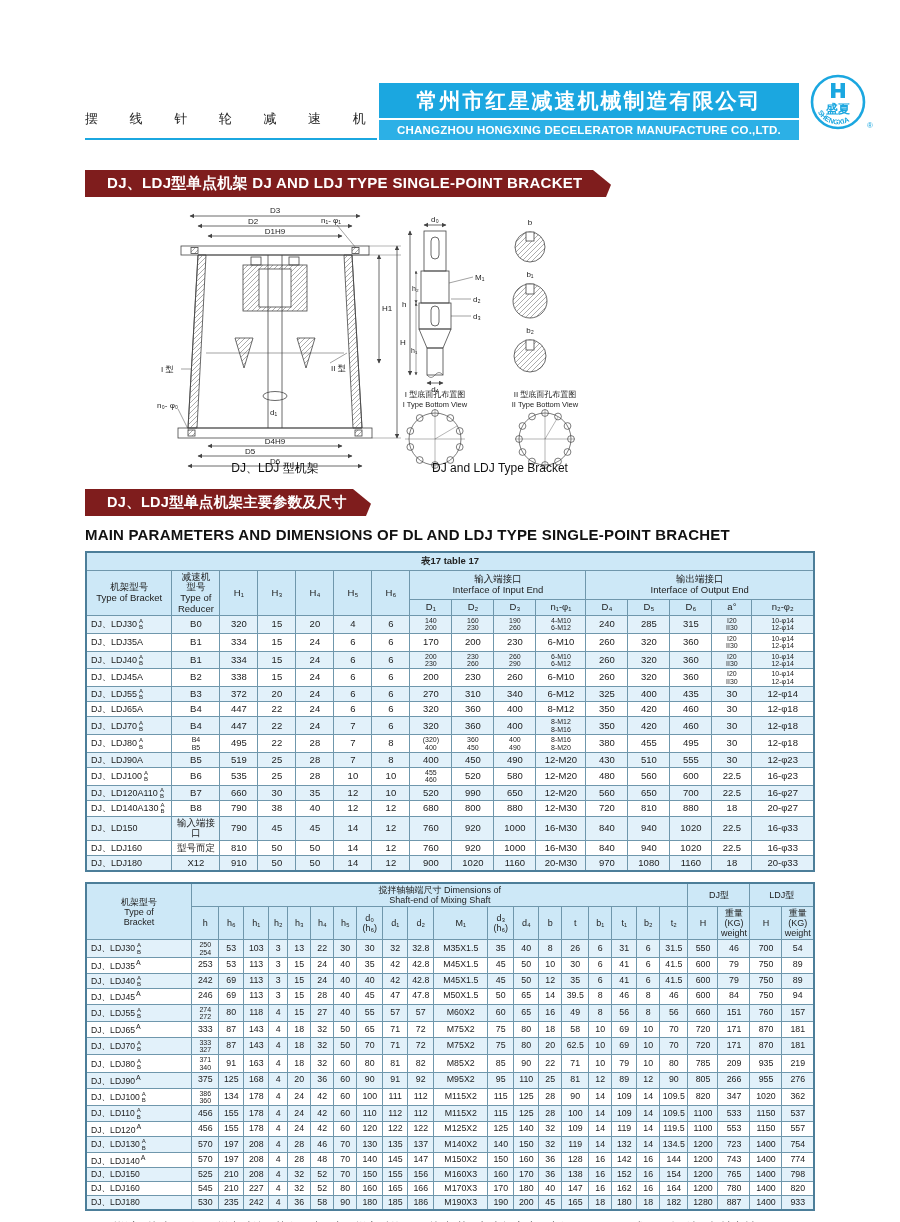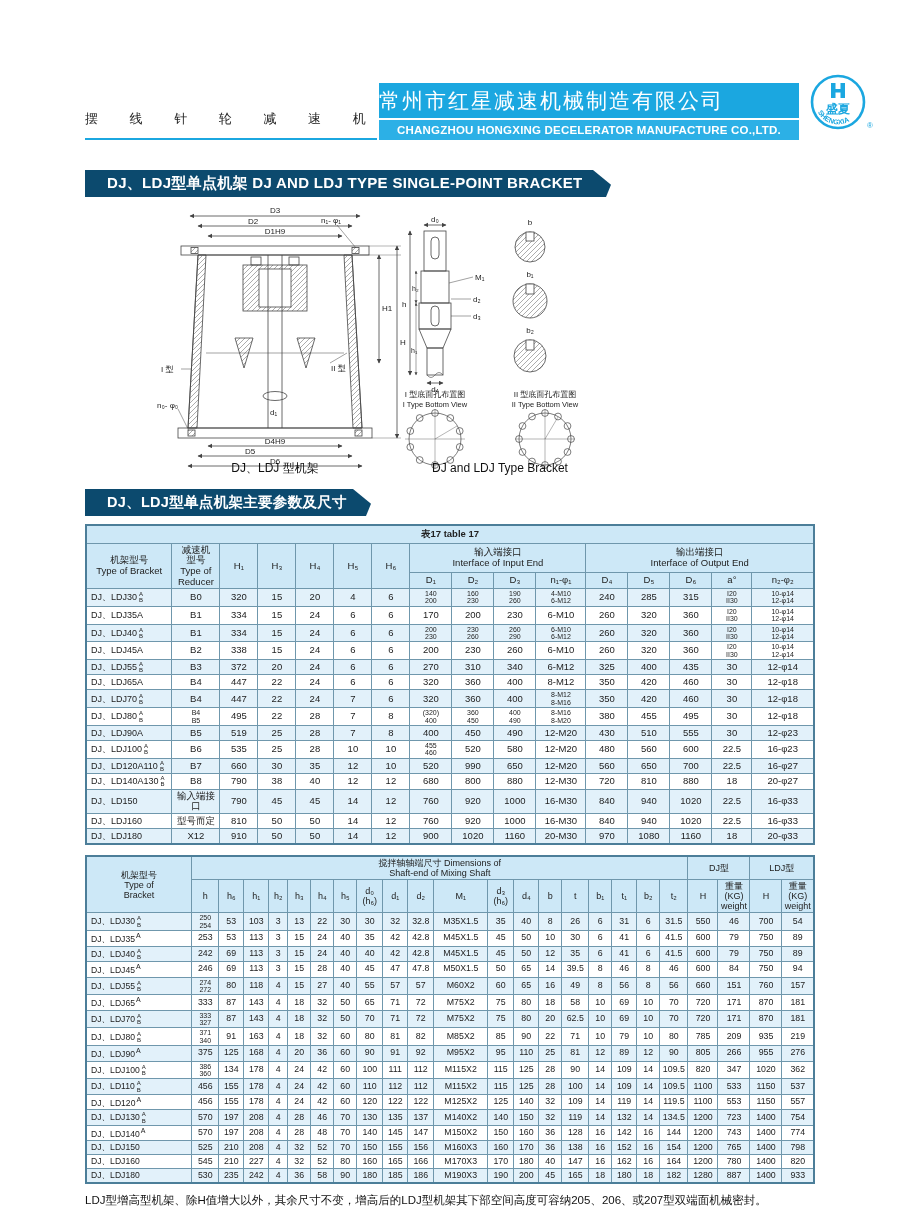--- a/index.html
+++ b/index.html
@@ -11,32 +11,32 @@
   .page{padding:72px 85px 0 85px;width:730px;}
 
   
   .topbar{display:flex;align-items:flex-end;}
   .series{
     flex:0 0 292px;font-size:13px;color:#222;word-spacing:28px;
     border-bottom:2px solid #1ba7e0;padding-bottom:10px;white-space:nowrap;
   }
   .company{flex:0 0 420px;margin-left:2px;}
   .company .cn{
-    background:#1ba7e0;color:#fff;font-weight:normal;font-size:21px;
-    letter-spacing:2px;padding:4px 0 3px 0;
+    background:#1ba7e0;color:#fff;font-weight:bold;font-size:21px;
+    letter-spacing:2px;text-align:center;padding:4px 0 3px 0;
   }
   .company .en{
     background:#2cb0e6;color:#fff;font-weight:bold;font-size:11.5px;
     text-align:center;padding:4px 16px;margin-top:2px;letter-spacing:0.2px;white-space:nowrap;
   }
   .logo{flex:0 0 70px;margin-left:6px;}
 
   
   .banner{
-    background:#0c4a6e;color:#fff;font-weight:bold;
+    background:#7f1d1d;color:#fff;font-weight:bold;
     clip-path:polygon(0 0,calc(100% - 18px) 0,100% 55%,calc(100% - 5px) 100%,0 100%);
     padding:4px 24px 4px 22px;font-size:15px;letter-spacing:0.3px;
   }
   .banner1{width:480px;margin-top:30px;}
   .banner2{width:240px;margin-top:10px;font-size:14.5px;}
   .subtitle{font-size:15px;font-weight:bold;color:#111;margin-top:10px;letter-spacing:0.2px;}
 
   
   .drawing{margin-top:6px;}
   .drawing svg text{font-family:"Liberation Sans","DejaVu Sans",sans-serif;}
@@ -243,20 +243,21 @@
             </g>
         </g>
       </g>
 
       <text x="190" y="269" text-anchor="middle" font-size="12" fill="#111">DJ、LDJ 型机架</text>
       <text x="415" y="269" text-anchor="middle" font-size="12" fill="#111">DJ and LDJ Type Bracket</text>
     </svg>
   </div>
 
   <div class="banner banner2">DJ、LDJ型单点机架主要参数及尺寸</div>
+  <div class="subtitle">MAIN PARAMETERS AND DIMENSIONS OF DL AND LDJ TYPE SINGLE-POINT BRACHET</div>
 
   <table class="t1">
     <colgroup>
       <col>
         <col style="width:48px">
       <col style="width:38px">
         <col style="width:38px">
         <col style="width:38px">
         <col style="width:38px">
         <col style="width:38px">

